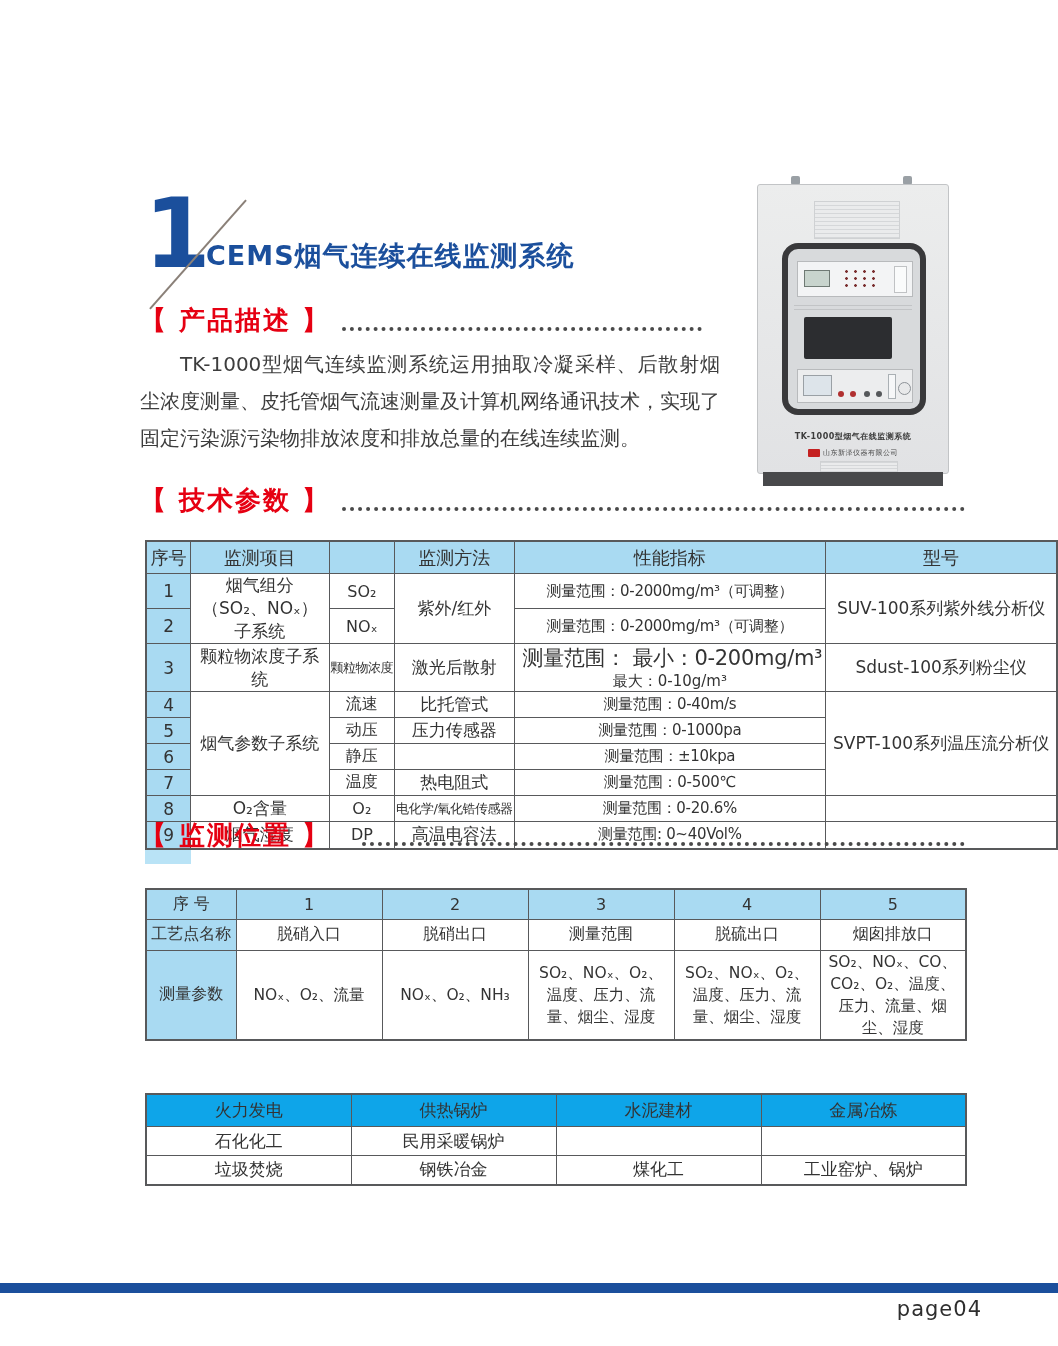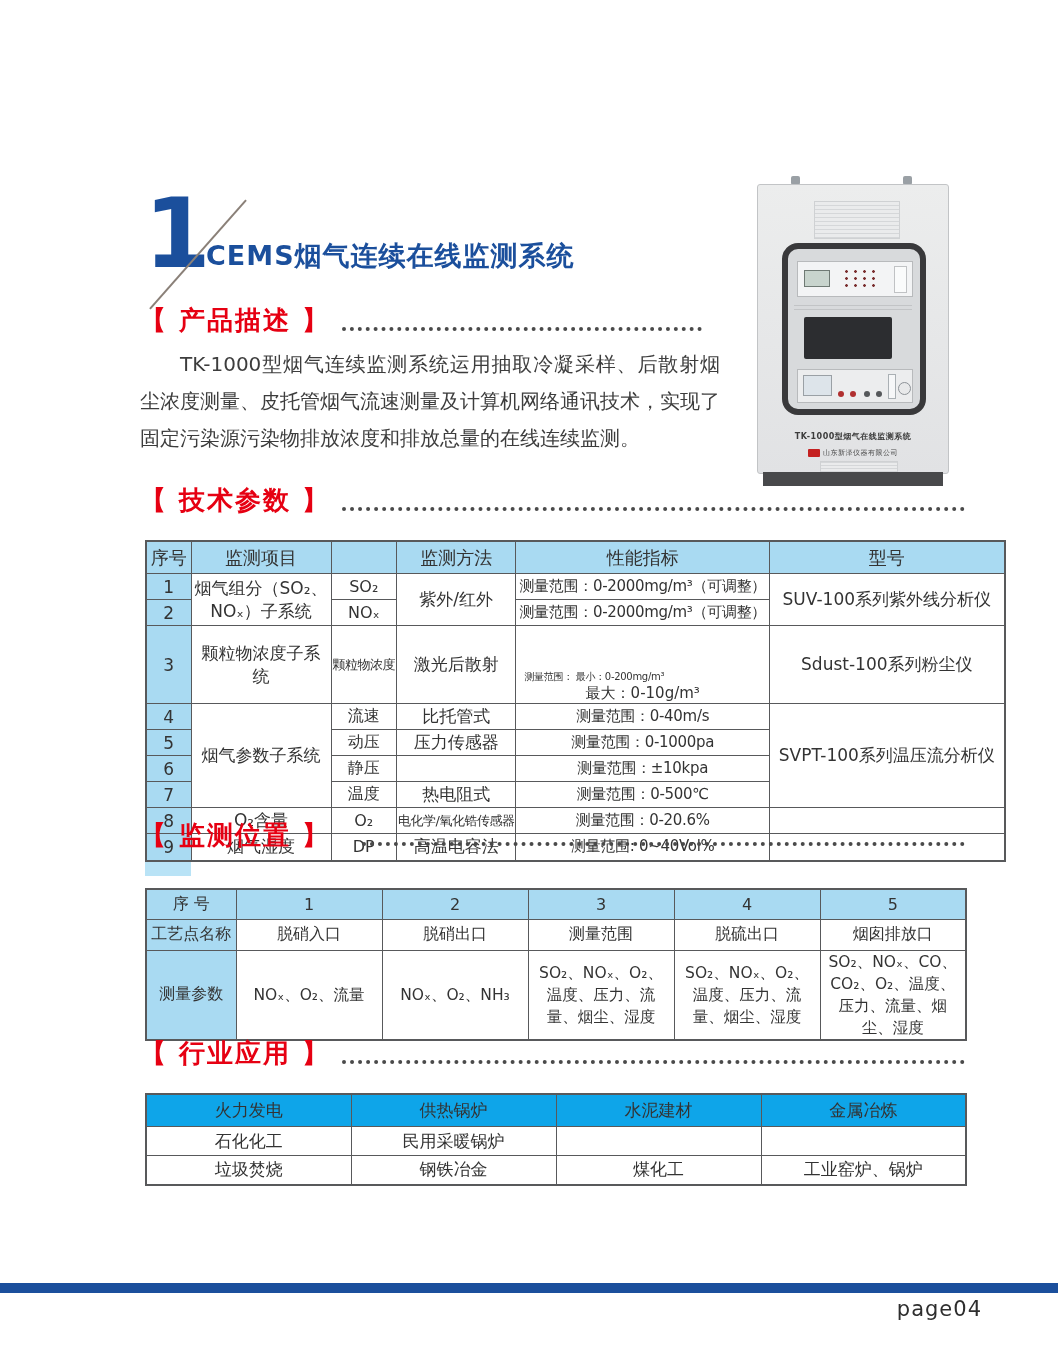--- a/index.html
+++ b/index.html
@@ -38,21 +38,21 @@
   table{border-collapse:collapse;table-layout:fixed;}
   th,td{border:1px solid #58595b;font-size:17px;font-weight:normal;color:#333;text-align:center;
         vertical-align:middle;padding:0 3px;overflow:hidden;}
   table{border:2px solid #58595b;}
   .hdr th{background:#a9daf2;height:31px;font-size:18px;}
   .bluecell{background:#a9daf2;}
   .tech tr{height:26px;}
   .tech tr.r3{height:43px;}
   .tech tr.r9{height:27px;}
   .pf{font-size:15px;white-space:nowrap;letter-spacing:-0.3px;}
-  .pf3 .l1{text-align:left;padding-left:5px;font-size:10px;white-space:nowrap;letter-spacing:-0.3px;margin-top:44px;}
+  .pf3 .l1{text-align:right;padding-left:5px;font-size:21px;white-space:nowrap;letter-spacing:-0.3px;}
   .pf3 .l2{text-align:center;font-size:15px;}
   .small{font-size:13px;white-space:nowrap;letter-spacing:-0.5px;padding:0 1px;}
   .subcol{font-size:16px;}
   .blue-tab{width:46px;height:14px;background:#b9e3f6;}
   .pos tr.pr1{height:30px;}
   .pos tr.pr2{height:31px;}
   .pos tr.pr3{height:64px;}
   .pos td{font-size:16px;}
   .pos .param{font-size:15.5px;line-height:22px;}
   .ind tr{height:29px;}
@@ -276,24 +276,20 @@
         <td class="param">NOₓ、O₂、流量</td>
         <td class="param">NOₓ、O₂、NH₃</td>
         <td class="param">SO₂、NOₓ、O₂、温度、压力、流量、烟尘、湿度</td>
         <td class="param">SO₂、NOₓ、O₂、温度、压力、流量、烟尘、湿度</td>
         <td class="param">SO₂、NOₓ、CO、CO₂、O₂、温度、压力、流量、烟尘、湿度</td>
       </tr>
     </tbody>
       </table>
   </div>
 
-  <div class="heading h-ind">
-    <span class="label">【 行业应用 】</span>
-    <div class="leader"></div>
-  </div>
   <div class="tbl-wrap tw-ind">
     <table class="ind">
       <colgroup>
           <col style="width:205px">
           <col style="width:205px">
           <col style="width:205px">
           <col style="width:205px">
         </colgroup>
       <tbody>
           <tr class="ihdr">

